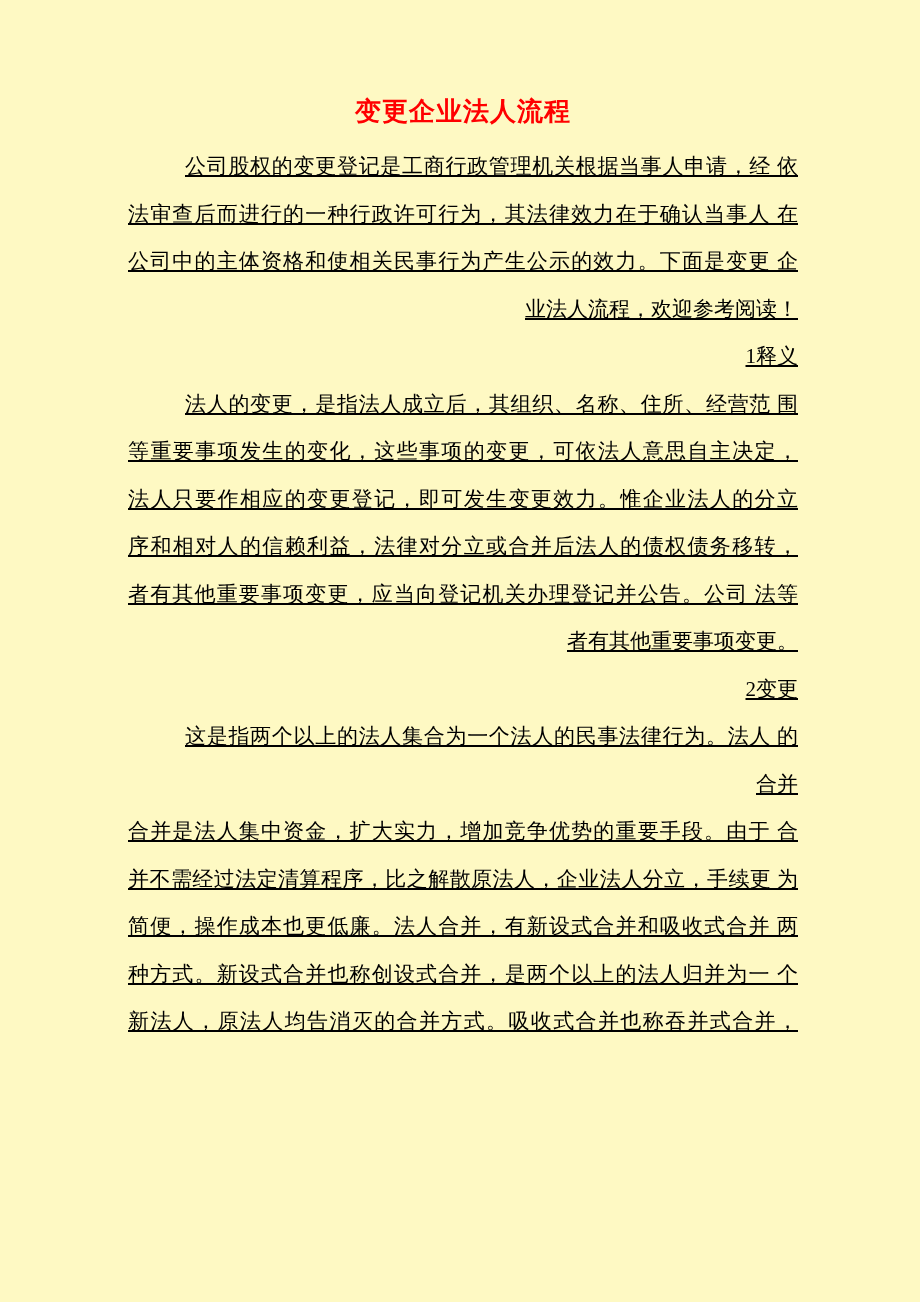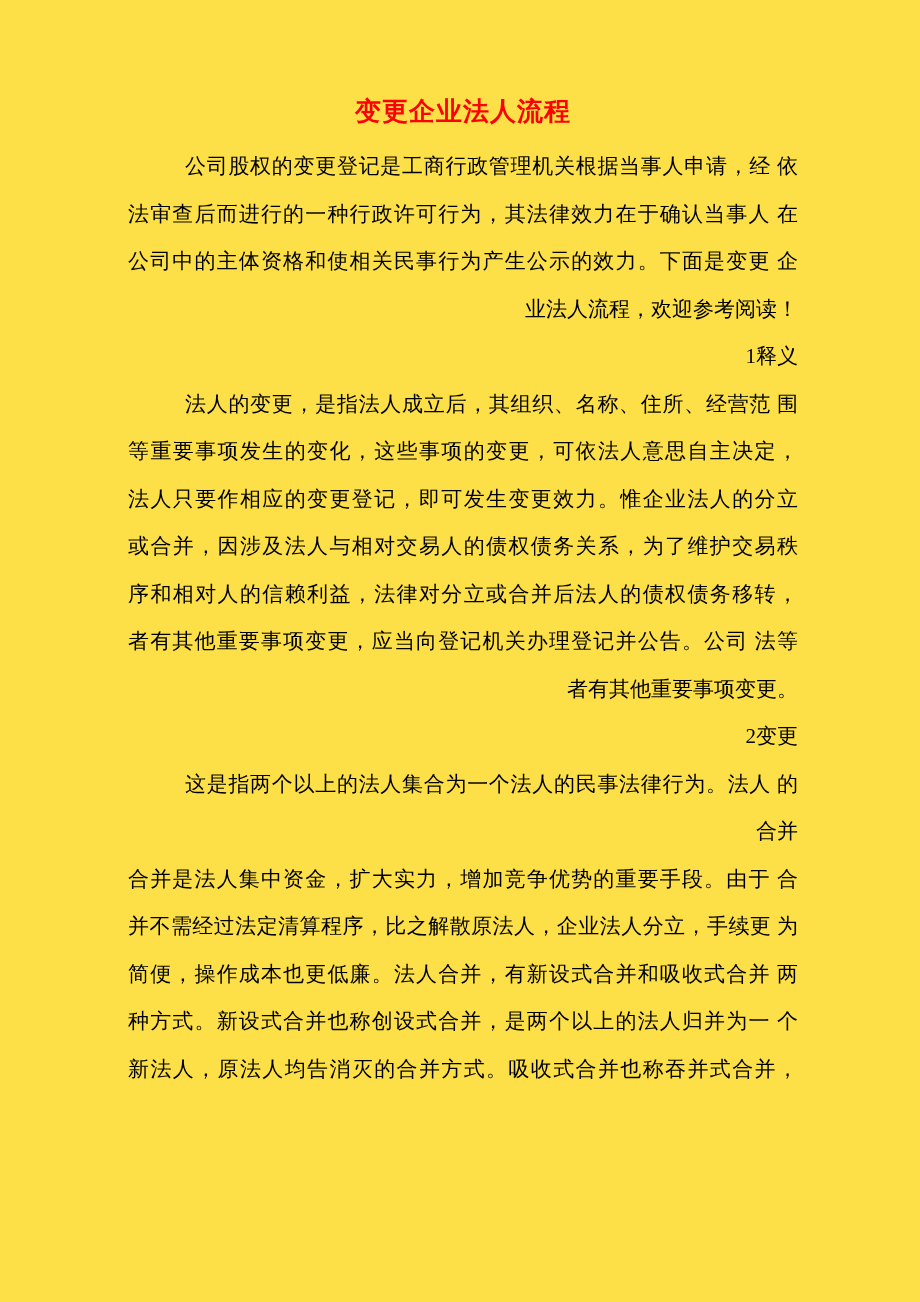--- a/index.html
+++ b/index.html
@@ -1,20 +1,20 @@
 <!DOCTYPE html>
 <html><head>
 <meta charset="utf-8">
 <style>
   html, body { margin: 0; padding: 0; background: #ffffff; }
   .page {
     position: relative;
     width: 920px;
     height: 1302px;
-    background: #fde047;
+    background: #fef9c3;
     overflow: hidden;
     font-family: "Liberation Serif", "DejaVu Serif", serif;
     color: #000000;
   }
   .content {
     position: absolute;
     left: 128px;
     top: 0;
     width: 670px;
   }
@@ -22,20 +22,21 @@
     margin-top: 94px;
     line-height: 36px;
     font-size: 26px;
     font-weight: bold;
     text-align: center;
     color: #ff0000;
     letter-spacing: 1px;
   }
   .lines {
     margin-top: 13px;
+    text-decoration: underline;
   }
   .ln {
     font-size: 21px;
     line-height: 47.5px;
     white-space: pre;
     text-align: right;
     color: #000000;
   }
   .ln.jst {
     white-space: normal;
@@ -56,21 +57,20 @@
 
     <div class="lines">
       <div class="ln ind jst">公司股权的变更登记是工商行政管理机关根据当事人申请，经 依</div>
       <div class="ln jst">法审查后而进行的一种行政许可行为，其法律效力在于确认当事人 在</div>
       <div class="ln jst">公司中的主体资格和使相关民事行为产生公示的效力。下面是变更 企</div>
       <div class="ln">业法人流程，欢迎参考阅读！</div>
       <div class="ln ind">1释义</div>
       <div class="ln ind jst">法人的变更，是指法人成立后，其组织、名称、住所、经营范 围</div>
       <div class="ln jst">等重要事项发生的变化，这些事项的变更，可依法人意思自主决定，</div>
       <div class="ln jst">法人只要作相应的变更登记，即可发生变更效力。惟企业法人的分立</div>
-      <div class="ln jst">或合并，因涉及法人与相对交易人的债权债务关系，为了维护交易秩</div>
       <div class="ln jst">序和相对人的信赖利益，法律对分立或合并后法人的债权债务移转，</div>
       <div class="ln jst">者有其他重要事项变更，应当向登记机关办理登记并公告。公司 法等</div>
       <div class="ln">者有其他重要事项变更。</div>
       <div class="ln ind">2变更</div>
       <div class="ln ind jst">这是指两个以上的法人集合为一个法人的民事法律行为。法人 的</div>
       <div class="ln ind">合并</div>
       <div class="ln jst">合并是法人集中资金，扩大实力，增加竞争优势的重要手段。由于 合</div>
       <div class="ln jst">并不需经过法定清算程序，比之解散原法人，企业法人分立，手续更 为</div>
       <div class="ln jst">简便，操作成本也更低廉。法人合并，有新设式合并和吸收式合并 两</div>
       <div class="ln jst">种方式。新设式合并也称创设式合并，是两个以上的法人归并为一 个</div>

